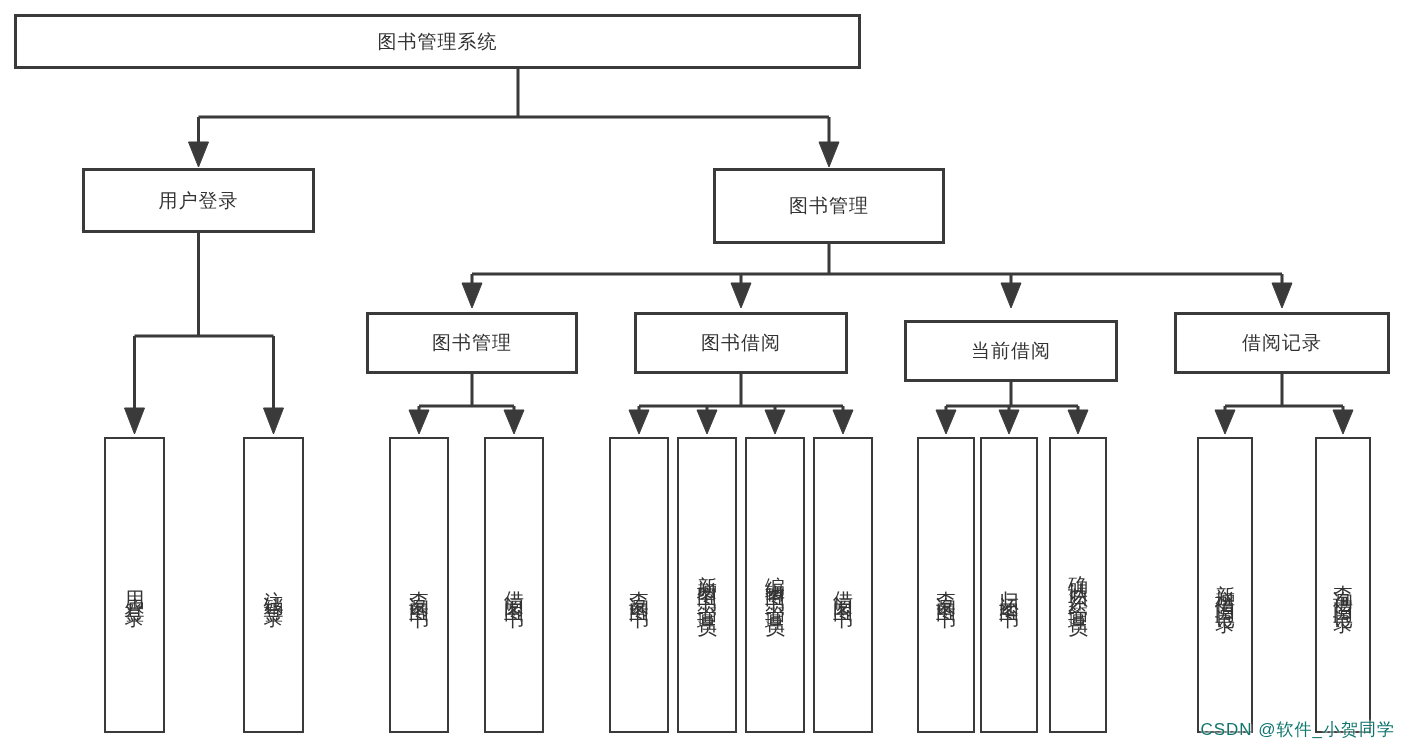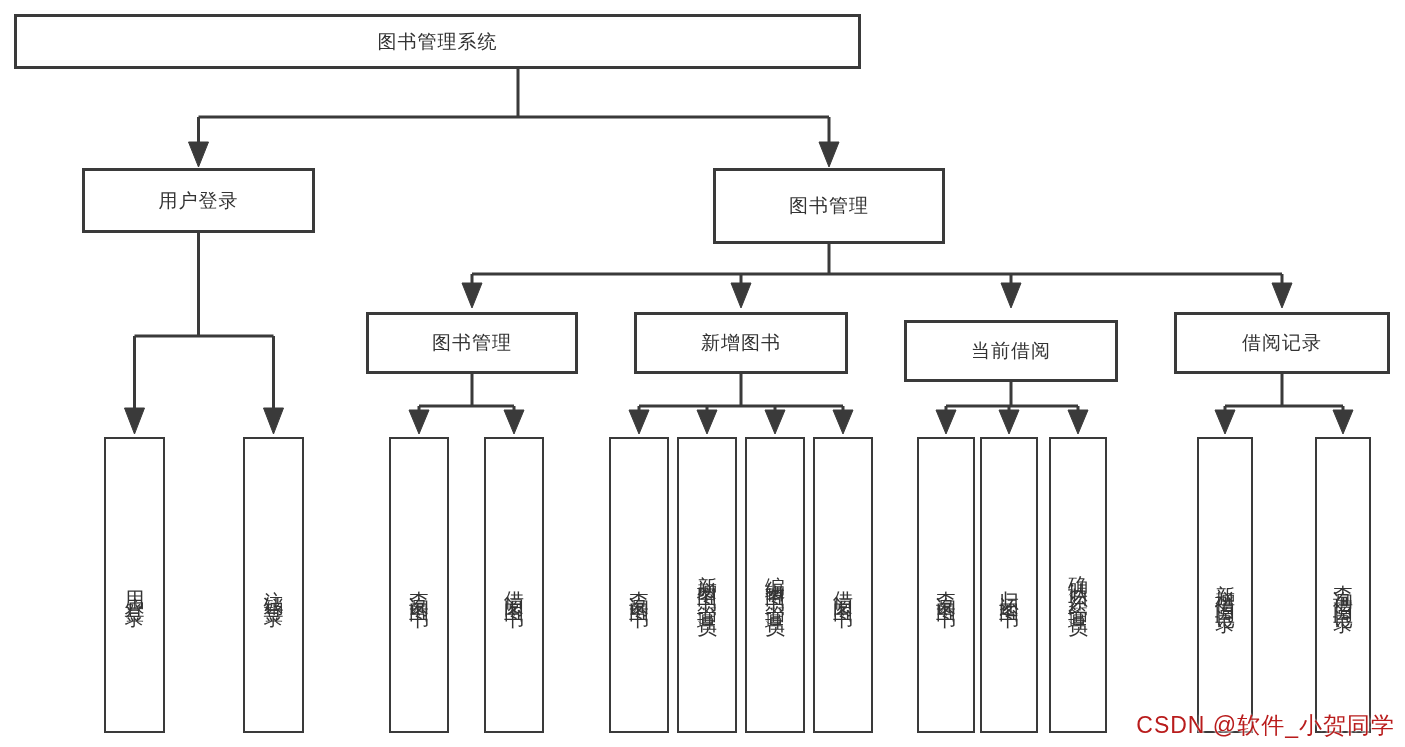--- a/index.html
+++ b/index.html
@@ -41,21 +41,21 @@
   #l-add-book{left:677px;top:437px;width:60px;height:296px;}
   #l-edit-book{left:745px;top:437px;width:60px;height:296px;}
   #l-borrow-books-2{left:813px;top:437px;width:60px;height:296px;}
   #l-query-books-3{left:917px;top:437px;width:58px;height:296px;}
   #l-return-book{left:980px;top:437px;width:58px;height:296px;}
   #l-confirm-return{left:1049px;top:437px;width:58px;height:296px;}
   #l-add-record{left:1197px;top:437px;width:56px;height:296px;}
   #l-query-record{left:1315px;top:437px;width:56px;height:296px;}
   .watermark{
     position:absolute;right:10px;bottom:6px;
-    font-size:23px;color:#b91c1c;letter-spacing:1px;
+    font-size:17px;color:#0f766e;letter-spacing:1px;
     text-shadow:1px 1px 2px rgba(255,255,255,.95),-1px -1px 2px rgba(255,255,255,.95);
     white-space:nowrap;
   }
 </style>
 </head>
 <body>
 
 <div id="canvas">
 
   <svg class="wires" width="1405" height="747" viewBox="0 0 1405 747">
@@ -107,21 +107,21 @@
       <polygon points="1333,410 1353,410 1343,434"></polygon>
     </g>
   </svg>
 
   <div class="node" id="n-root">图书管理系统</div>
 
   <div class="node" id="n-user-login">用户登录</div>
   <div class="node" id="n-book-mgmt">图书管理</div>
 
   <div class="node" id="n-new-book">图书管理</div>
-  <div class="node" id="n-book-borrow">新增图书</div>
+  <div class="node" id="n-book-borrow">图书借阅</div>
   <div class="node" id="n-current-borrow">当前借阅</div>
   <div class="node" id="n-borrow-records">借阅记录</div>
 
   <div class="node leaf" id="l-user-login">用户登录</div>
   <div class="node leaf" id="l-logout">注销登录</div>
 
   <div class="node leaf" id="l-query-books-1">查询图书</div>
   <div class="node leaf" id="l-borrow-books-1">借阅图书</div>
 
   <div class="node leaf" id="l-query-books-2">查询图书</div>

